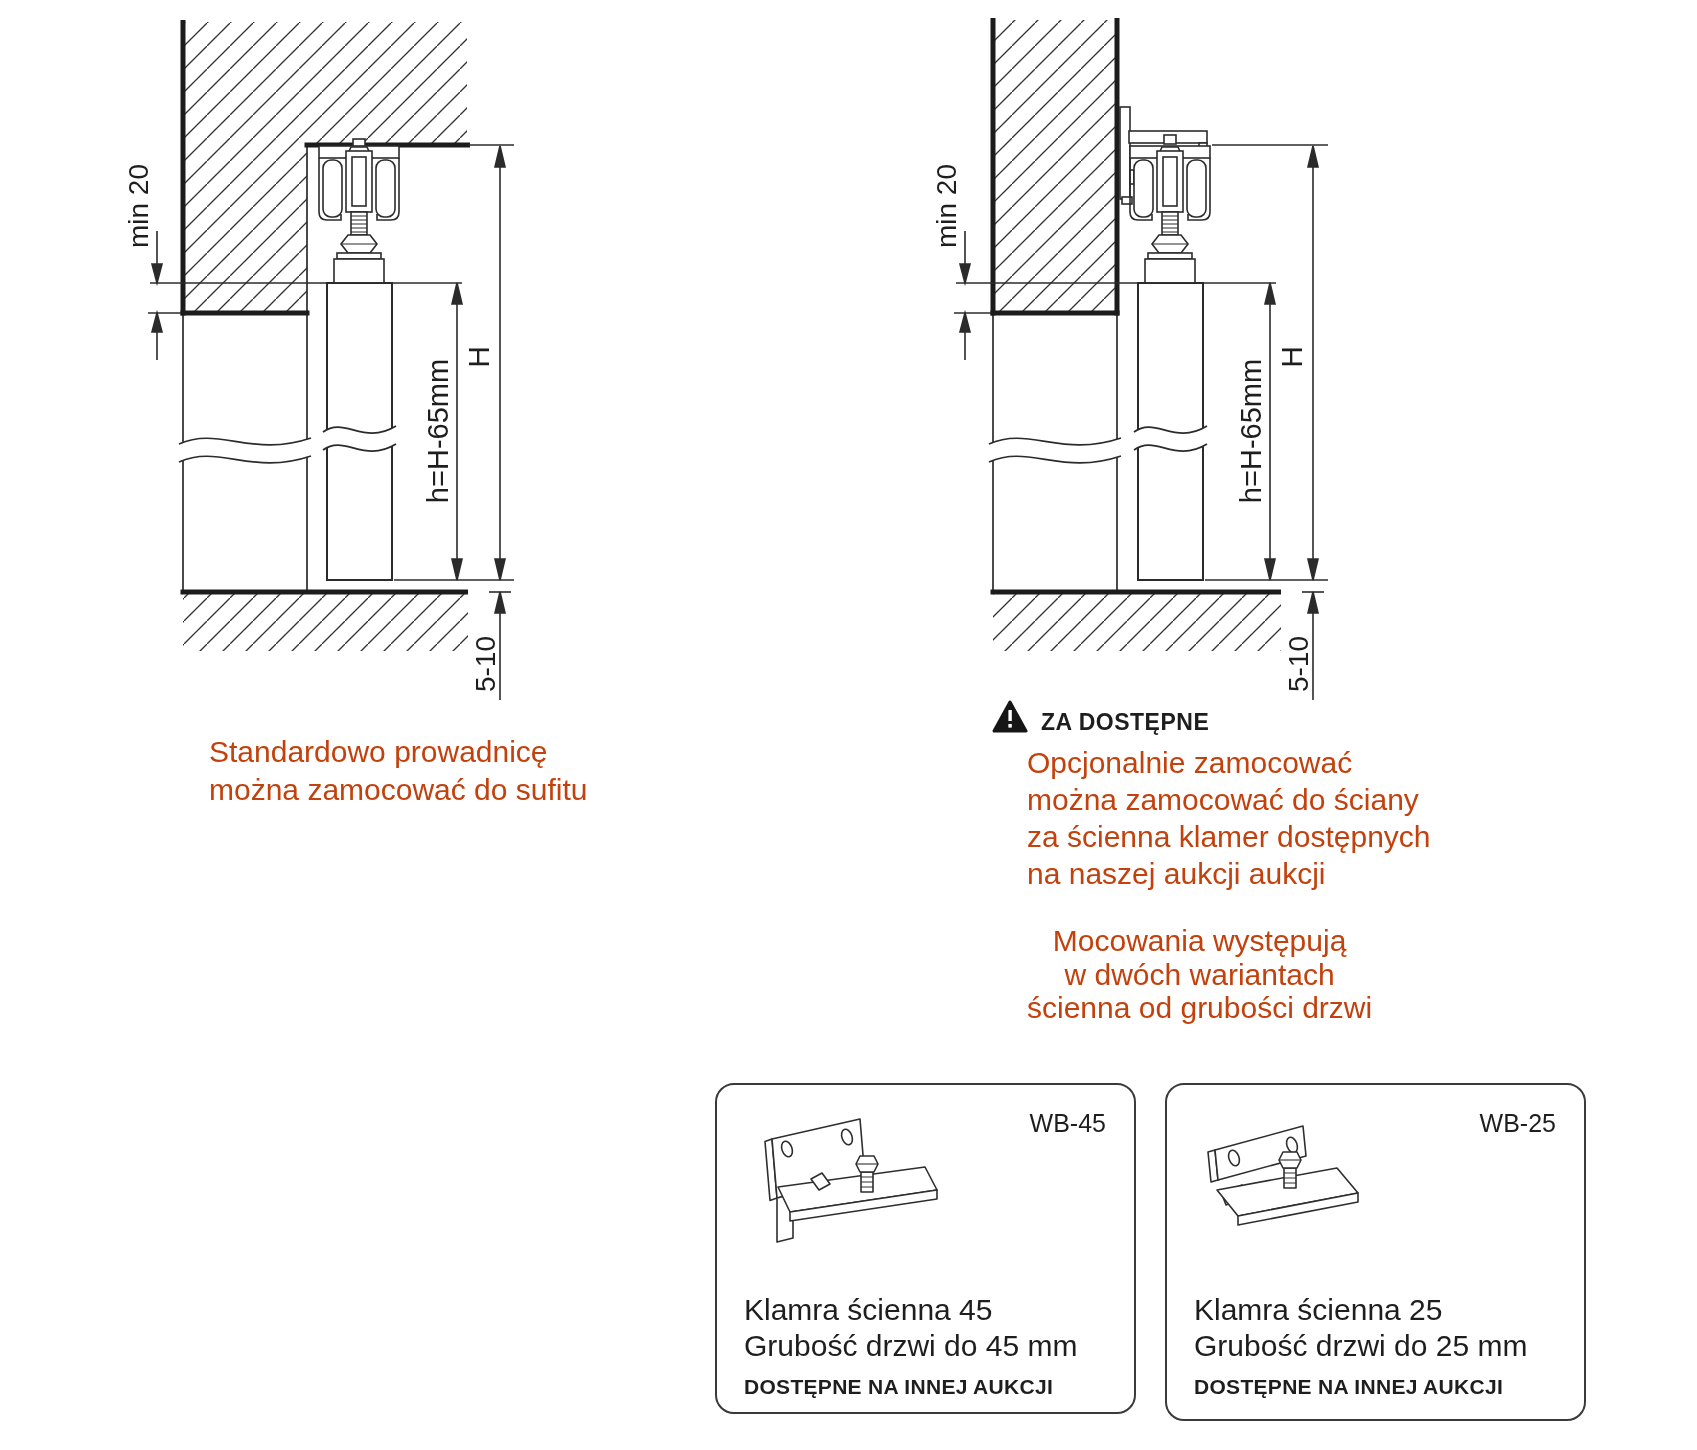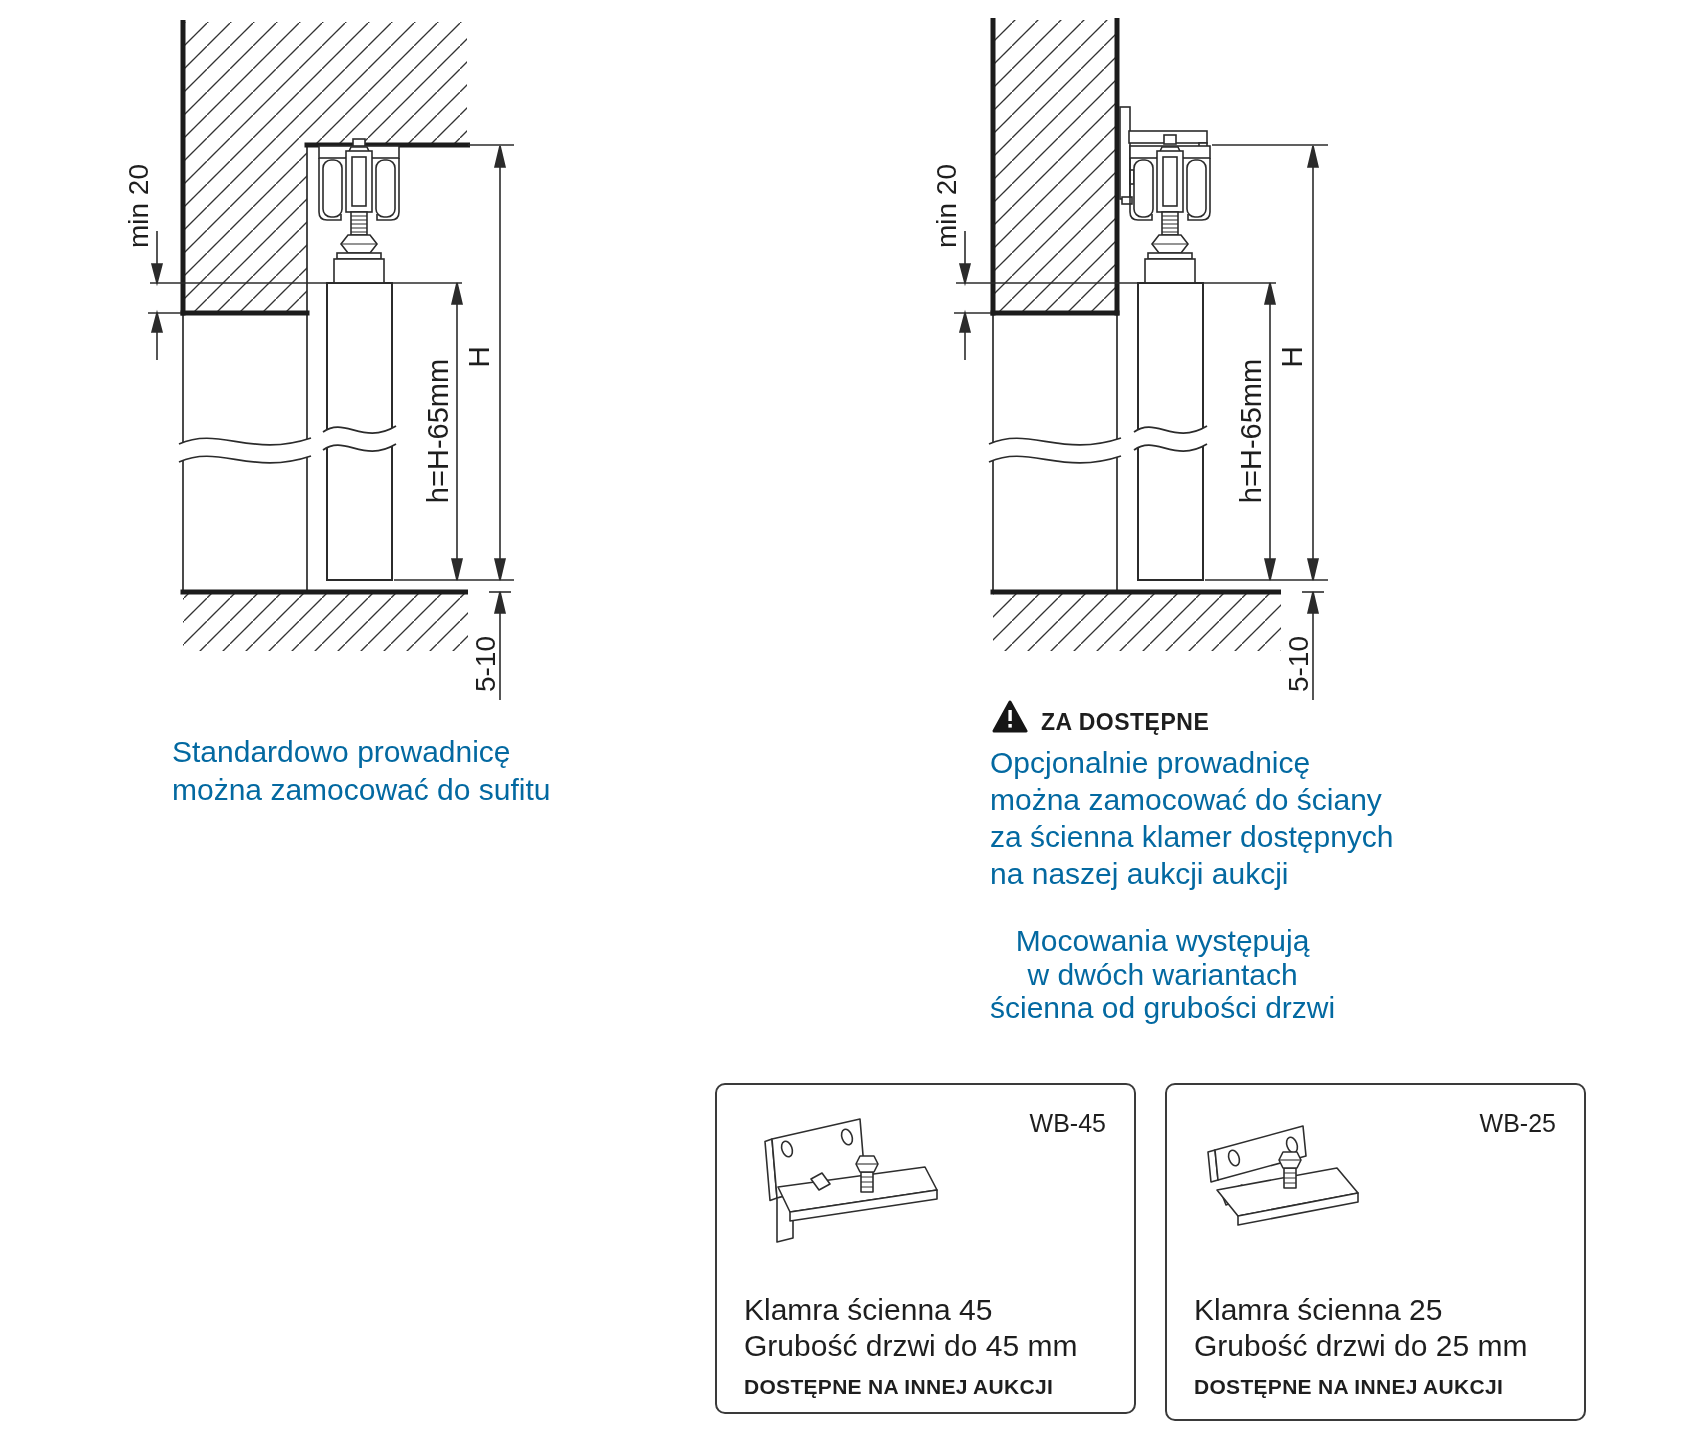--- a/index.html
+++ b/index.html
@@ -1,26 +1,26 @@
 <!DOCTYPE html>
 <html><head>
 <meta charset="utf-8">
 <style>
   html,body{margin:0;padding:0;background:#fff;}
   .canvas{position:relative;width:1697px;height:1450px;background:#fff;overflow:hidden;
           font-family:"Liberation Sans",sans-serif;color:#1e1e1e;}
   .art{position:absolute;left:0;top:0;}
   svg text{font-family:"Liberation Sans",sans-serif;fill:#1e1e1e;}
-  .caption{position:absolute;font-size:30px;line-height:38px;color:#0369a1;}
+  .caption{position:absolute;font-size:30px;line-height:38px;color:#c2410c;margin-left:37px;}
   .caption-left{left:172px;top:733px;}
   .warn-row{position:absolute;left:992px;top:700px;display:flex;align-items:flex-end;gap:13px;}
   .warn-badge{font-size:23px;font-weight:bold;letter-spacing:.5px;padding-bottom:2px;}
   .note-1{left:990px;top:744px;font-size:30px;line-height:37px;}
   .note-2{left:990px;top:924px;font-size:30px;line-height:33.5px;text-align:center;}
-  .card{position:absolute;top:1083px;width:417px;background:#fff;border:2px solid #3a3a3a;border-radius:10px;}
+  .card{position:absolute;top:1083px;width:417px;background:#fff;border:2px solid #3a3a3a;border-radius:19px;}
   .card-45{left:715px;height:327px;}
   .card-25{left:1165px;height:334px;}
   .card .code{position:absolute;top:24px;right:28px;font-size:25px;}
   .card .body{position:absolute;left:27px;top:207px;}
   .card .title,.card .subtitle{font-size:30px;line-height:36px;}
   .card .footnote{font-size:21px;font-weight:bold;letter-spacing:.3px;margin-top:11px;}
   .bracket-art{position:absolute;}
 </style>
 </head>
 <body>
@@ -205,21 +205,21 @@
     <svg width="36" height="34" viewBox="0 0 36 34">
       <path d="M18,2 L34,31 L2,31 Z" fill="#161616" stroke="#161616" stroke-width="3" stroke-linejoin="round"></path>
       <rect x="16.4" y="10" width="3.4" height="11" fill="#fff"></rect>
       <rect x="16.4" y="24" width="3.4" height="3.6" fill="#fff"></rect>
     </svg>
   </span>
   <span class="warn-badge">ZA DOSTĘPNE</span>
 </div>
 
 <div class="caption note-1">
-  <div>Opcjonalnie prowadnicę</div>
+  <div>Opcjonalnie zamocować</div>
   <div>można zamocować do ściany</div>
   <div>za ścienna klamer dostępnych</div>
   <div>na naszej aukcji aukcji</div>
 </div>
 
 <div class="caption note-2">
   <div>Mocowania występują</div>
   <div>w dwóch wariantach</div>
   <div>ścienna od grubości drzwi</div>
 </div>

